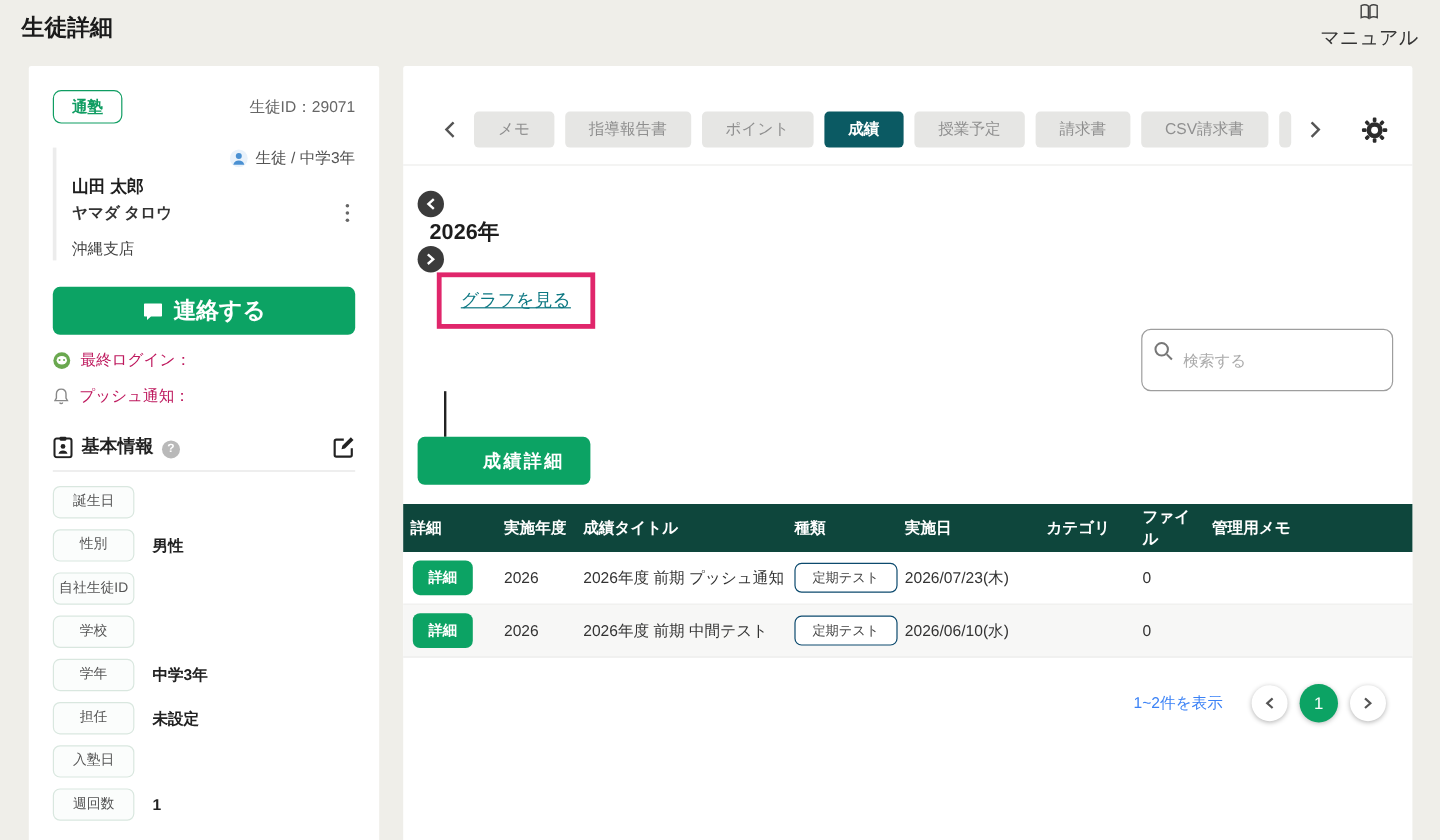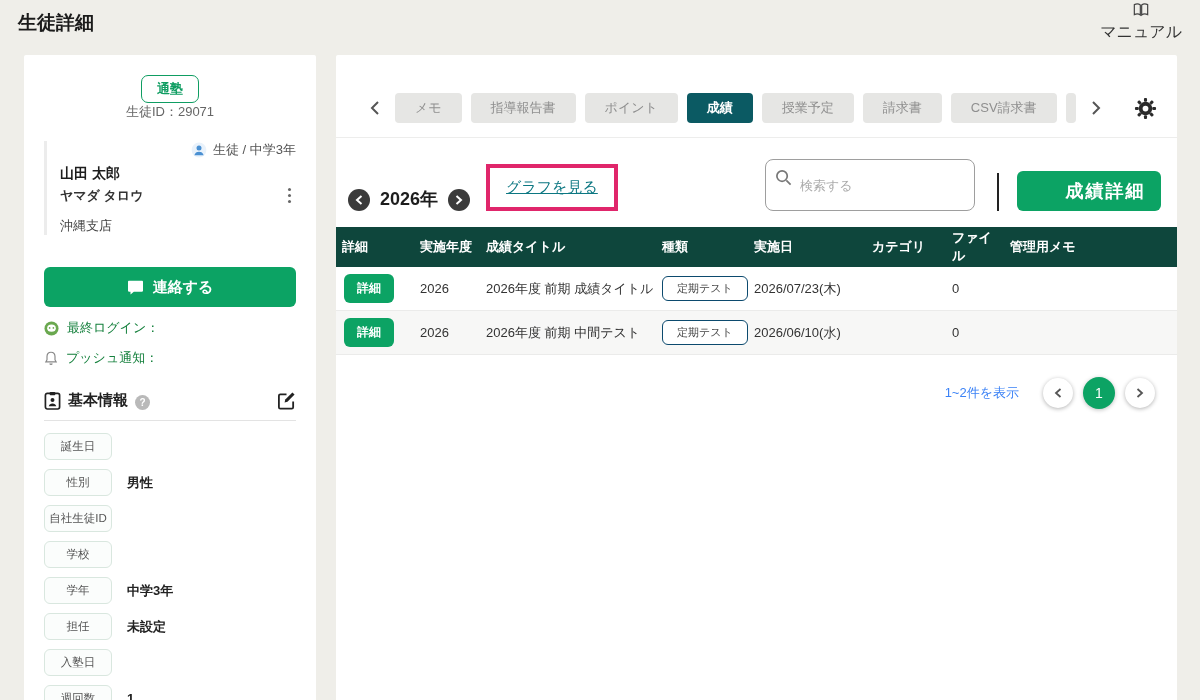--- a/index.html
+++ b/index.html
@@ -10,60 +10,60 @@
   }
   
   .topbar { height:46px; display:flex; align-items:center; justify-content:space-between; padding:0 18px 0 18px; }
   .page-title { font-size:19px; font-weight:bold; color:#1b1b1b; }
   .manual { display:flex; align-items:center; gap:5px; font-size:16px; color:#333; cursor:pointer;flex-direction:column; }
   
   .card { background:#fff; position:absolute; border-radius:2px; }
   .sidebar { left:24px; top:55px; width:292px; height:660px; padding:20px 20px 0 20px; overflow:hidden; }
   .main { left:336px; top:55px; width:841px; height:660px; padding:0; }
   
-  .sb-top { display:flex; align-items:center; justify-content:space-between;flex-direction:column; }
+  .sb-top { display:flex; align-items:center; justify-content:space-between; }
   .status-badge { border:1.5px solid #0f9d62; color:#0f9d62; font-size:13px; font-weight:bold; padding:4px 15px; border-radius:7px; background:#fff; }
   .student-id { font-size:13px; color:#666; }
   .profile { margin-top:20px; border-left:3px solid #ececec; padding-left:13px; position:relative; }
   .type-line { display:flex; align-items:center; gap:6px; font-size:13px; color:#555;justify-content:flex-end; }
   .student-name { font-size:14px; font-weight:bold; color:#1d1d1d; margin-top:6px; }
   .kana { font-size:13px; font-weight:bold; color:#333; margin-top:4px; }
   .branch { font-size:13px; color:#444; margin-top:12px; }
   .kebab { position:absolute; right:2px; top:44px; display:flex; flex-direction:column; gap:3px; cursor:pointer; padding:3px; }
   .kebab i { width:3px; height:3px; background:#666; border-radius:50%; }
-  .contact-btn { margin-top:32px; width:100%; height:40px; background:#0ca364; border:none; border-radius:6px; color:#fff; font-size:15px; font-weight:bold; display:flex; align-items:center; justify-content:center; gap:9px; cursor:pointer; font-family:inherit; }
-  .info-line { display:flex; align-items:center; gap:8px; font-size:13px; color:#15803d; margin-top:12px; }
+  .contact-btn { margin-top:22px; width:100%; height:40px; background:#0ca364; border:none; border-radius:6px; color:#fff; font-size:19px; font-weight:bold; display:flex; align-items:center; justify-content:center; gap:9px; cursor:pointer; font-family:inherit; }
+  .info-line { display:flex; align-items:center; gap:8px; font-size:13px; color:#be185d; margin-top:12px; }
   .info-line:first-of-type { margin-top:20px; }
   .section-head { margin-top:24px; display:flex; align-items:flex-end; gap:7px; padding-bottom:10px; border-bottom:1px solid #e3e3e3; }
   .section-title { font-size:15px; font-weight:bold; color:#222; }
   .help-circle { width:15px; height:15px; border-radius:50%; background:#b9b9b9; color:#fff; font-size:10px; font-weight:bold; display:flex; align-items:center; justify-content:center; }
   .edit-ic { margin-left:auto; cursor:pointer; }
   .fields { margin-top:12px; }
   .field-row { display:flex; align-items:center; margin-bottom:9px; }
   .chip { width:68px; min-height:27px; background:#fbfdfc; border:1px solid #d9e7df; border-radius:6px; font-size:11.5px; color:#555; display:flex; align-items:center; justify-content:center; text-align:center; padding:4px 2px; line-height:1.25; }
   .field-val { font-size:13px; font-weight:bold; color:#222; margin-left:15px; }
   
   .tabs-row { display:flex; align-items:center; gap:9px; padding:38px 20px 14px 28px; border-bottom:1px solid #ededec; }
   .tab { height:30px; padding:0 20px; border-radius:4px; background:#e6e6e4; color:#8f8f8f; font-size:13px; display:flex; align-items:center; justify-content:center; cursor:pointer; white-space:nowrap; }
   .tab.active { background:#0b5a63; color:#fff; font-weight:bold; }
   .tab.partial { width:10px; padding:0; overflow:hidden; }
   .tab-arrow { cursor:pointer; display:flex; align-items:center; padding:0 6px; }
   .gear { margin-left:auto; cursor:pointer; }
   
-  .controls { display:flex; align-items:flex-end; padding:21px 16px 16px 12px; }
+  .controls { display:flex; align-items:flex-start; padding:21px 16px 16px 12px;flex-direction:column; }
   .circle-btn { width:22px; height:22px; border-radius:50%; background:#3b3b3b; border:none; display:flex; align-items:center; justify-content:center; cursor:pointer; }
   .year-label { font-size:18px; font-weight:bold; color:#1d1d1d; margin:0 10px; }
   .graph-box { border:4px solid #e0266b; padding:10px 16px; margin-left:16px; }
   .graph-link { font-size:15px; color:#0c7782; text-decoration:underline; cursor:pointer; }
   .search-wrap { margin-left:auto; position:relative; }
   .search-input { width:210px; height:52px; border:1px solid #9e9e9e; border-radius:8px; padding:0 10px 0 34px; font-size:13px; color:#333; font-family:inherit; background:#fff; }
   .search-input::placeholder { color:#aaa; }
   .search-ic { position:absolute; left:10px; top:10px; }
   .vdiv { width:2px; height:38px; background:#222; margin:0 18px 0 22px; }
-  .detail-big-btn { width:144px; height:40px; background:#0ca364; border:none; border-radius:6px; color:#fff; font-size:18px; font-weight:bold; cursor:pointer; font-family:inherit; letter-spacing:2px;padding-left:33px; }
+  .detail-big-btn { width:144px; height:40px; background:#0ca364; border:none; border-radius:6px; color:#fff; font-size:15px; font-weight:bold; cursor:pointer; font-family:inherit; letter-spacing:2px;padding-left:33px; }
   
   .grades-table { width:100%; }
   .t-head, .t-row { display:grid; grid-template-columns:78px 66px 176px 92px 118px 80px 58px 1fr; align-items:center; }
   .t-head { background:#0e463c; color:#fff; height:40px; font-size:13px; font-weight:bold; }
   .t-head > div { padding-left:6px; }
   .t-row { height:44px; font-size:13px; color:#333; border-bottom:1px solid #ebebea; background:#fff; }
   .t-row.alt { background:#f7f7f6; }
   .t-row > div { padding-left:6px; }
   .detail-btn { background:#0ca364; border:none; border-radius:6px; color:#fff; font-size:12px; font-weight:bold; padding:6px 13px; cursor:pointer; font-family:inherit; margin-left:2px; }
   .type-badge { display:inline-block; border:1px solid #0c4a6e; border-radius:6px; background:#fff; font-size:11px; color:#444; padding:4px 14px; }
@@ -277,21 +277,21 @@
       <div>種類</div>
       <div>実施日</div>
       <div>カテゴリ</div>
       <div>ファイル</div>
       <div>管理用メモ</div>
     </div>
 
     <div class="t-row">
       <div><button class="detail-btn">詳細</button></div>
       <div>2026</div>
-      <div>2026年度 前期 成績タイトル</div>
+      <div>2026年度 前期 プッシュ通知</div>
       <div><span class="type-badge">定期テスト</span></div>
       <div>2026/07/23(木)</div>
       <div></div>
       <div>0</div>
       <div></div>
     </div>
 
     <div class="t-row alt">
       <div><button class="detail-btn">詳細</button></div>
       <div>2026</div>

